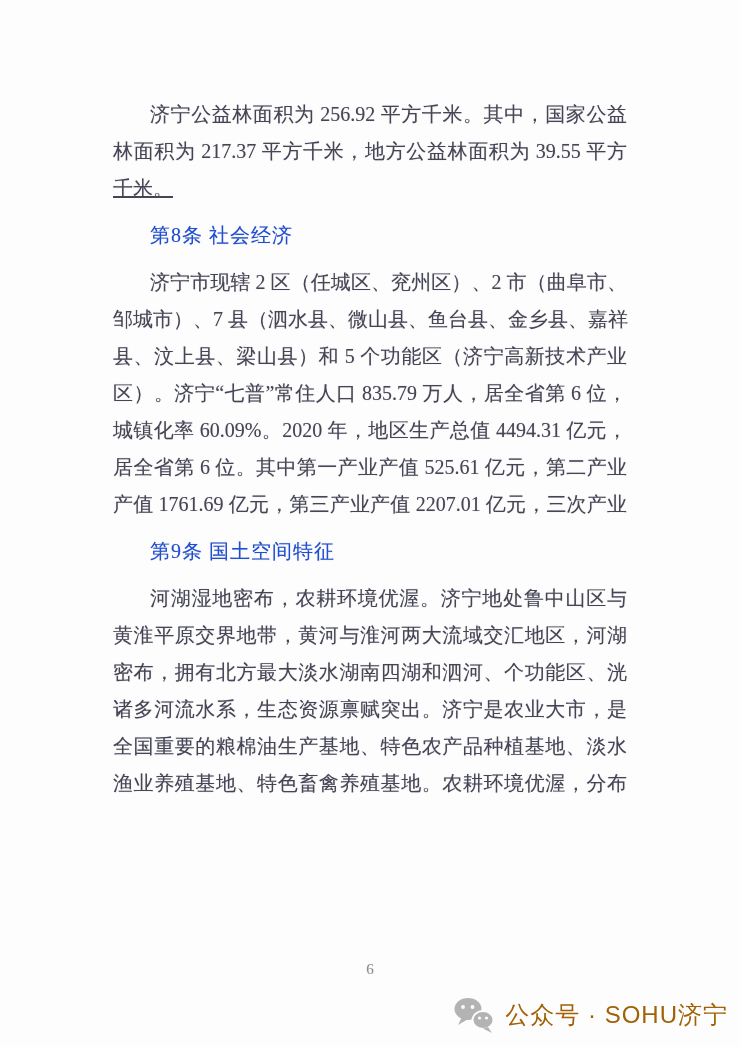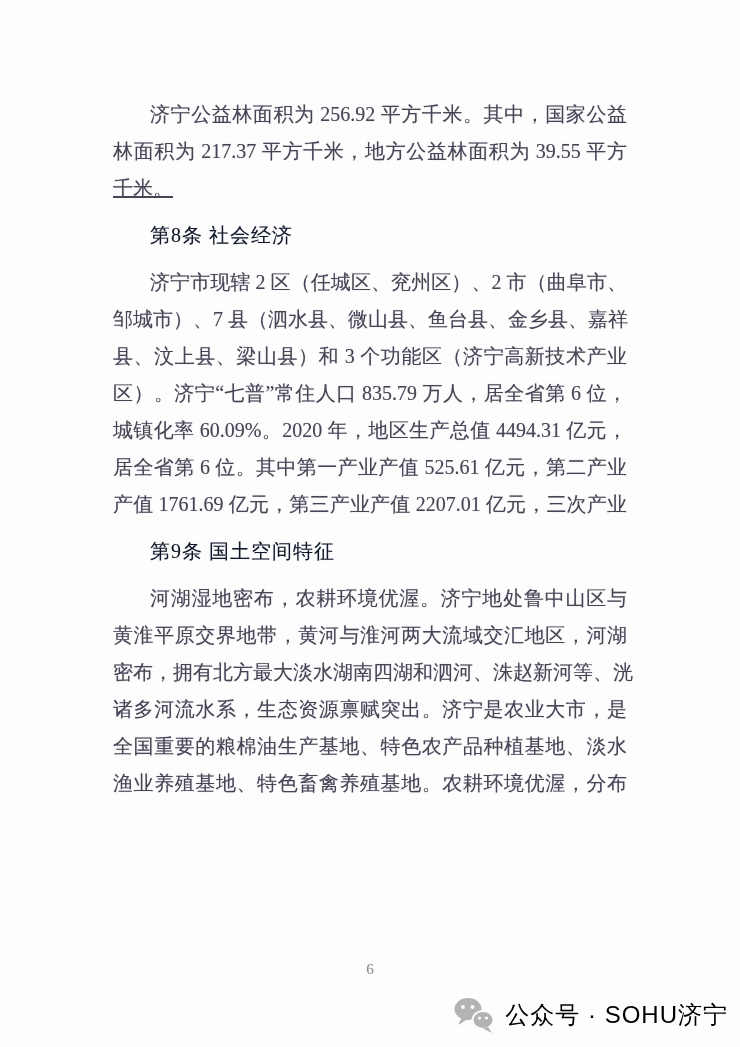--- a/index.html
+++ b/index.html
@@ -38,41 +38,41 @@
   .ln.end {
     text-align-last: left;
     text-decoration: underline;
   }
   .heading {
     height: 37px;
     line-height: 37px;
     margin: 10px 0;
     text-indent: 37px;
     letter-spacing: 1px;
-    color: #0f172a;
+    color: #1d4ed8;
     text-shadow: 0 0 1px rgba(69, 69, 86, 0.35);
   }
   .page-number {
     position: absolute;
     top: 961px;
     left: 0;
     right: 0;
     text-align: center;
     font-size: 15px;
     color: #8b8b94;
     text-shadow: 0 0 1px rgba(120, 120, 130, 0.3);
   }
   .watermark {
     position: absolute;
     top: 996px;
     right: 12px;
     display: flex;
     align-items: center;
     gap: 10px;
-    color: #000000;
+    color: #a16207;
     font-size: 24px;
     letter-spacing: 1px;
     font-family: "Liberation Sans", sans-serif;
   }
   .watermark svg {
     display: block;
   }
 </style>
 </head>
 <body>
@@ -82,31 +82,31 @@
   <main class="content">
 
     <div class="ln first">济宁公益林面积为 256.92 平方千米。其中，国家公益</div>
     <div class="ln">林面积为 217.37 平方千米，地方公益林面积为 39.55 平方</div>
     <div class="ln end">千米。</div>
 
     <div class="heading">第8条 社会经济</div>
 
     <div class="ln first">济宁市现辖 2 区（任城区、兖州区）、2 市（曲阜市、</div>
     <div class="ln">邹城市）、7 县（泗水县、微山县、鱼台县、金乡县、嘉祥</div>
-    <div class="ln">县、汶上县、梁山县）和 3 个功能区（济宁高新技术产业</div>
+    <div class="ln">县、汶上县、梁山县）和 5 个功能区（济宁高新技术产业</div>
     <div class="ln">区）。济宁“七普”常住人口 835.79 万人，居全省第 6 位，</div>
     <div class="ln">城镇化率 60.09%。2020 年，地区生产总值 4494.31 亿元，</div>
     <div class="ln">居全省第 6 位。其中第一产业产值 525.61 亿元，第二产业</div>
     <div class="ln">产值 1761.69 亿元，第三产业产值 2207.01 亿元，三次产业</div>
 
     <div class="heading">第9条 国土空间特征</div>
 
     <div class="ln first">河湖湿地密布，农耕环境优渥。济宁地处鲁中山区与</div>
     <div class="ln">黄淮平原交界地带，黄河与淮河两大流域交汇地区，河湖</div>
-    <div class="ln">密布，拥有北方最大淡水湖南四湖和泗河、洙赵新河等、洸</div>
+    <div class="ln">密布，拥有北方最大淡水湖南四湖和泗河、个功能区、洸</div>
     <div class="ln">诸多河流水系，生态资源禀赋突出。济宁是农业大市，是</div>
     <div class="ln">全国重要的粮棉油生产基地、特色农产品种植基地、淡水</div>
     <div class="ln">渔业养殖基地、特色畜禽养殖基地。农耕环境优渥，分布</div>
 
   </main>
 
   <div class="page-number">6</div>
 
   <div class="watermark">
     <span>

